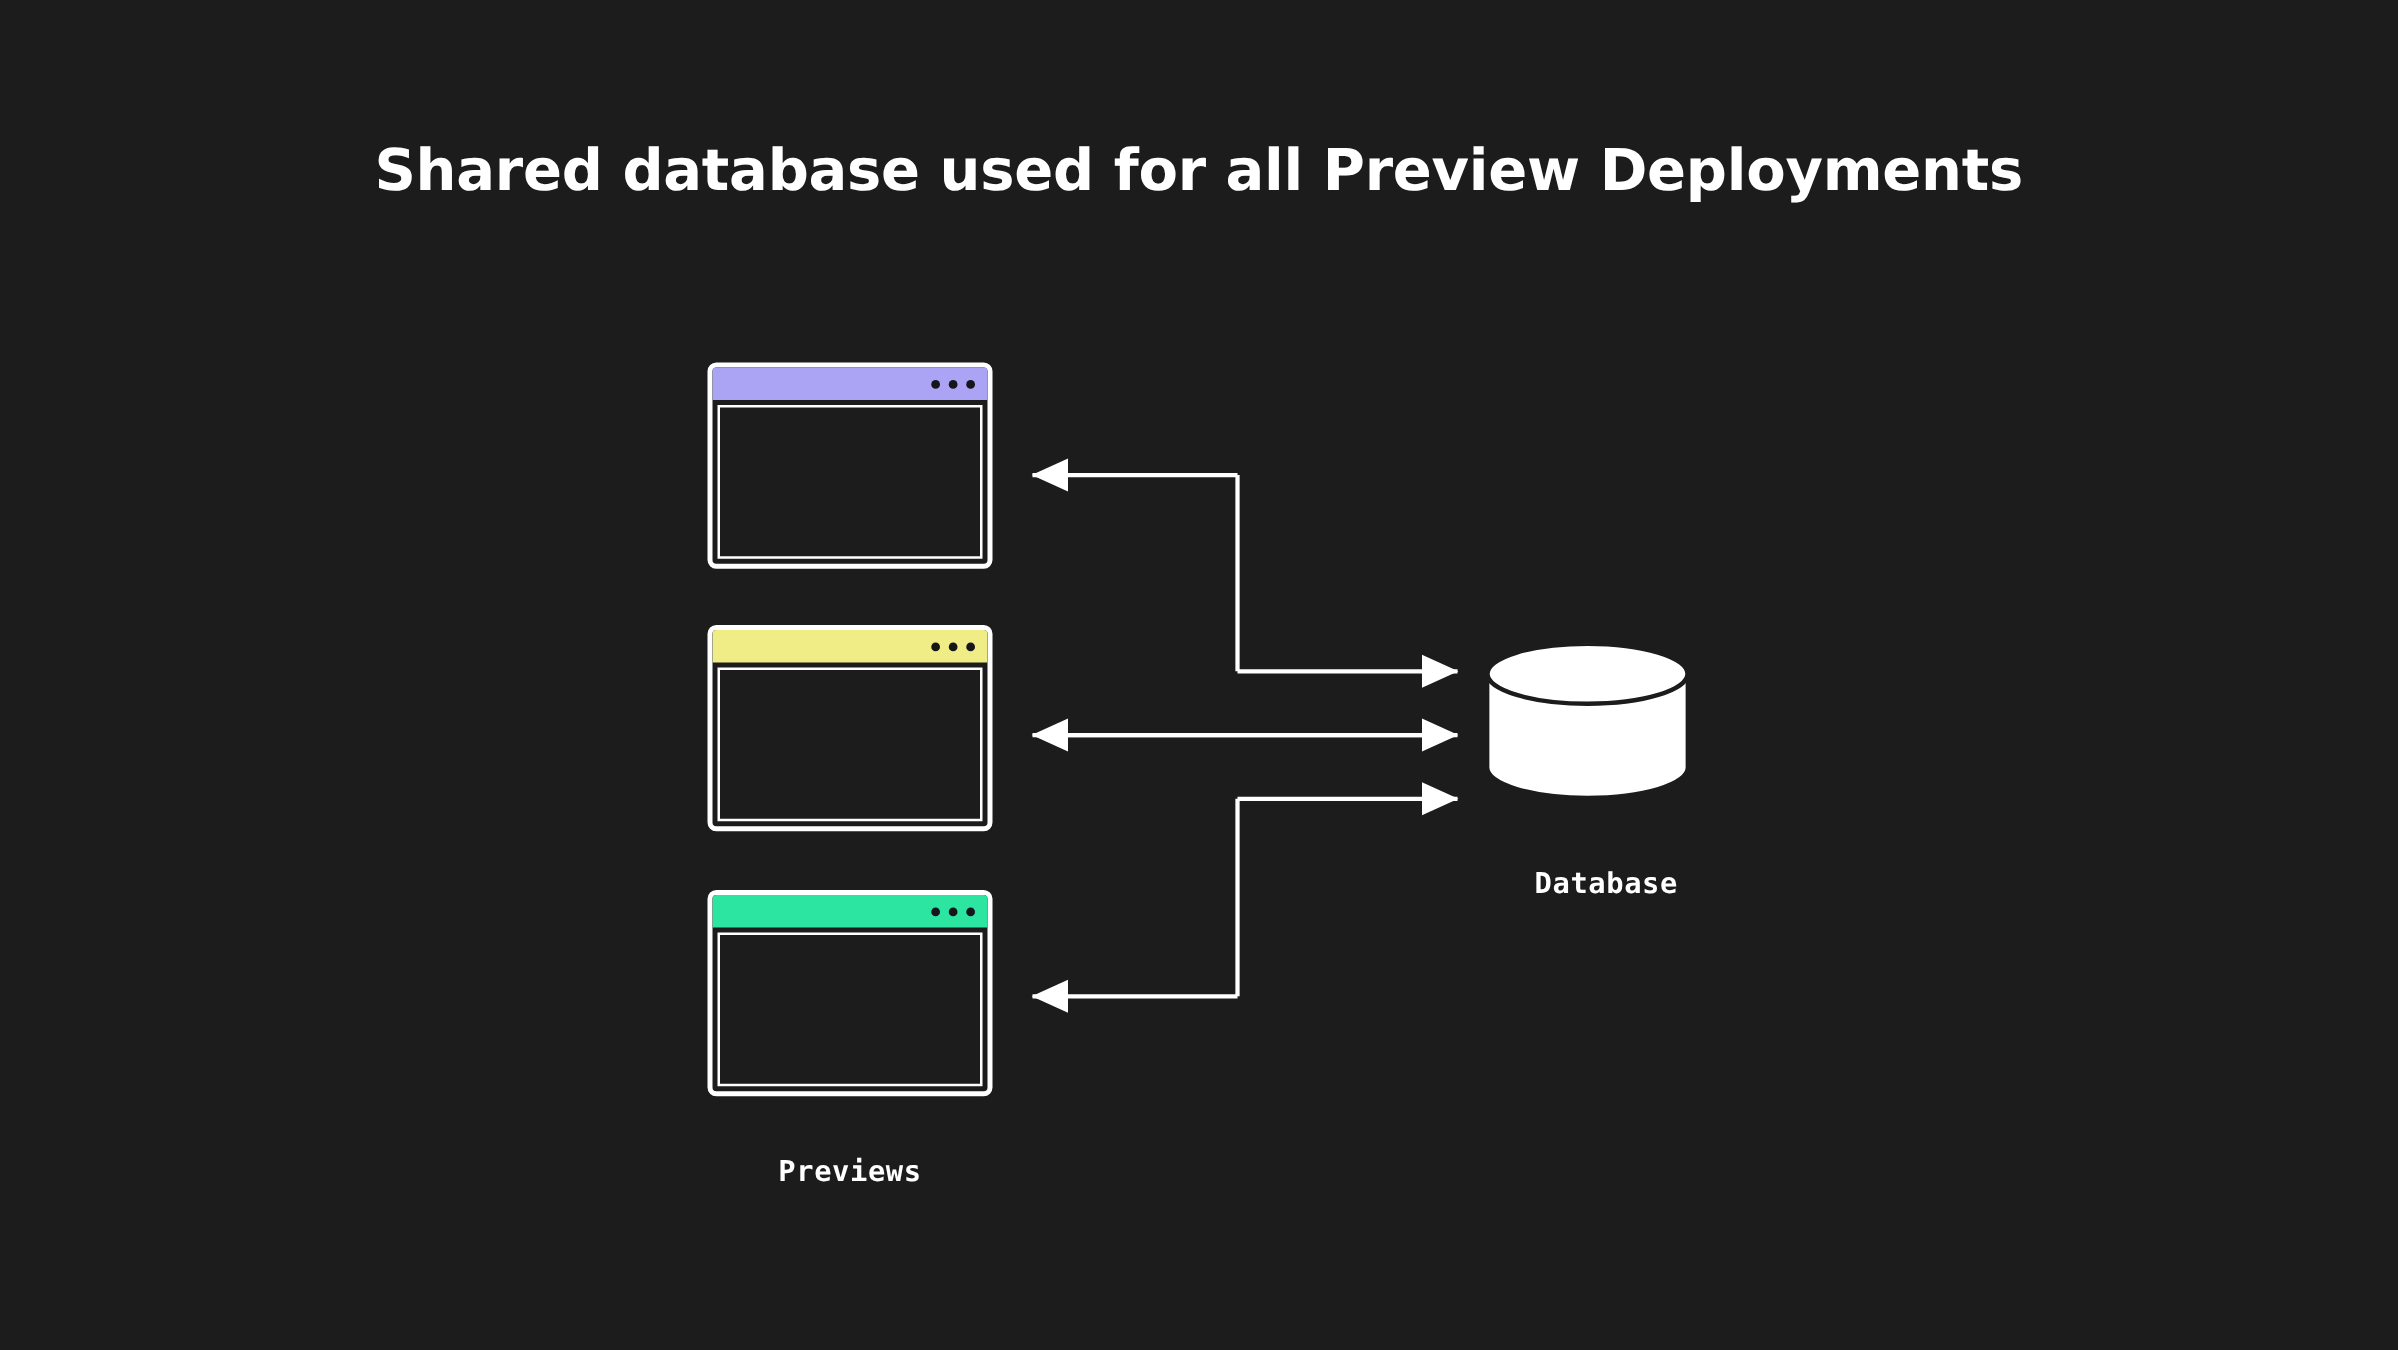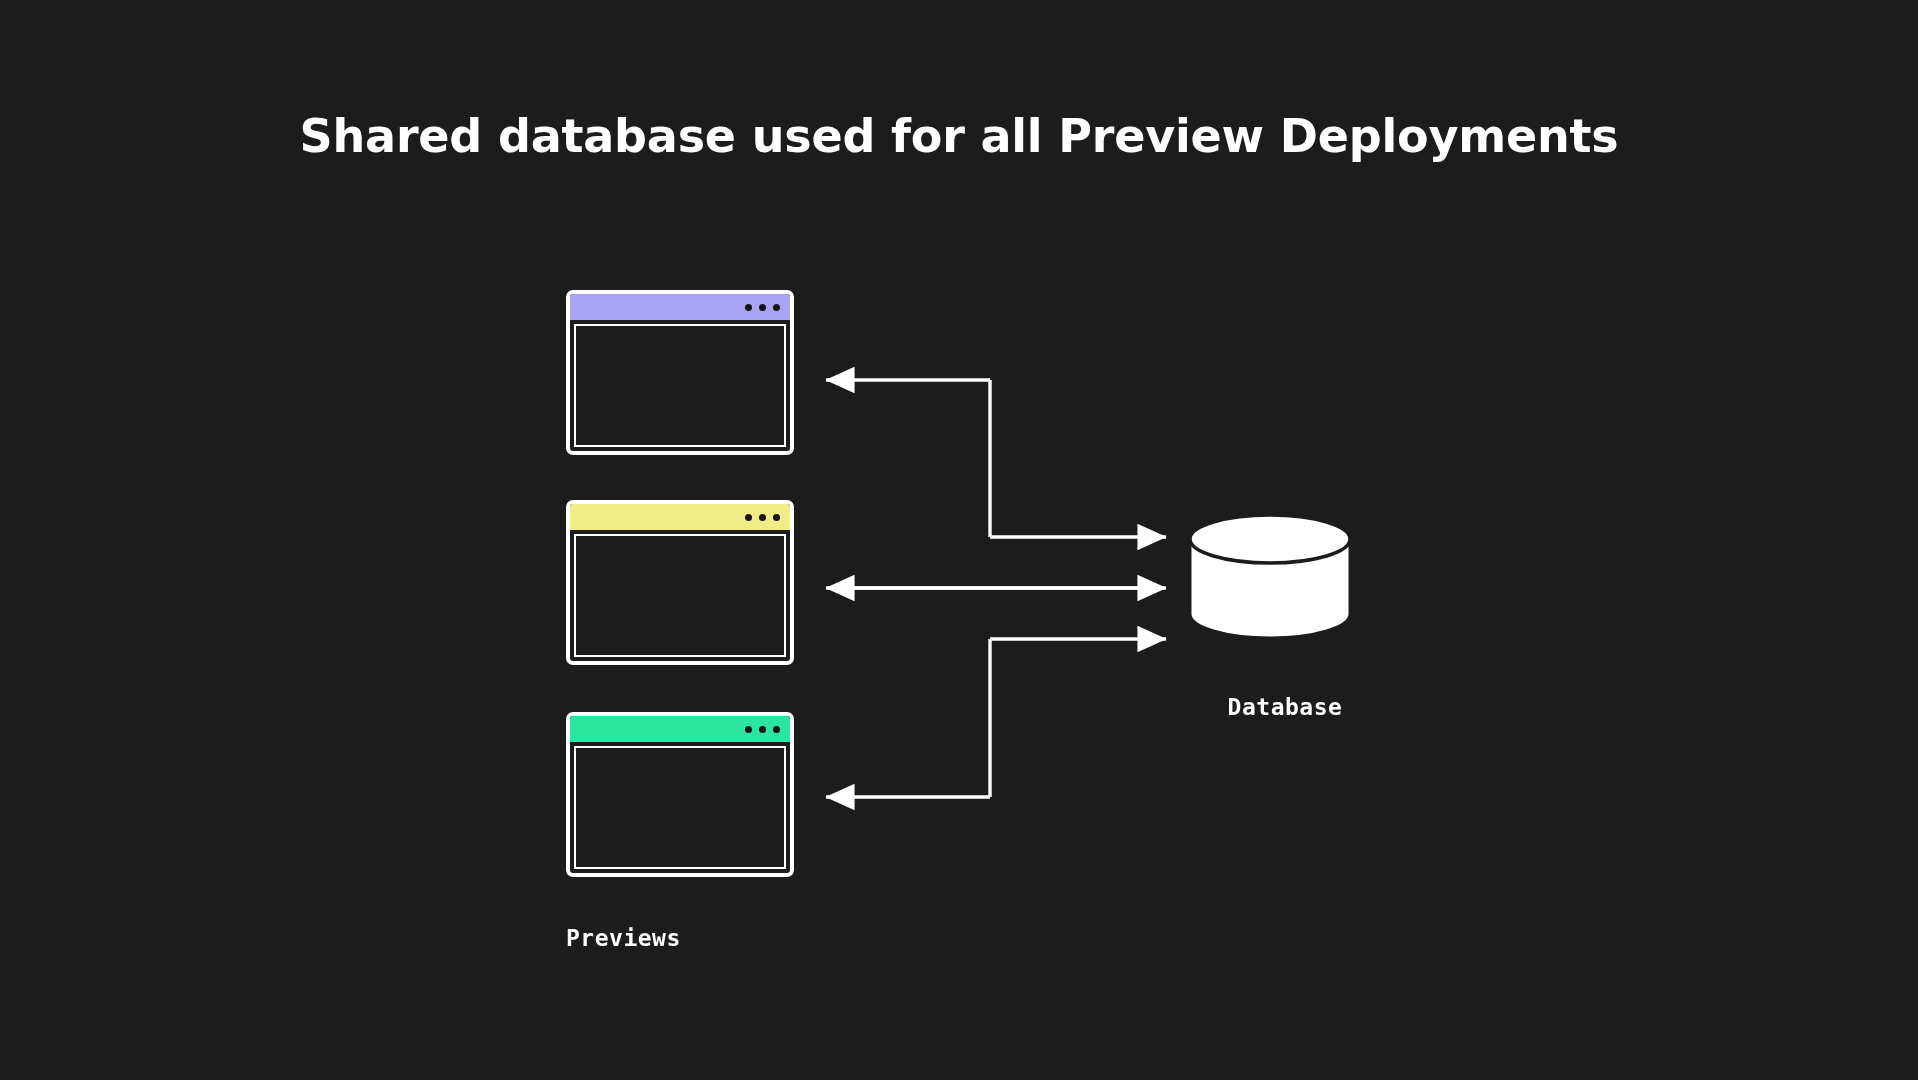--- a/index.html
+++ b/index.html
@@ -91,20 +91,21 @@
     font-family: "DejaVu Sans Mono", monospace;
     font-weight: bold;
     font-size: 23px;
     letter-spacing: 0.5px;
     white-space: nowrap;
   }
   #label-previews {
     left: 566px;
     top: 925px;
     width: 228px;
+    text-align: center;
   }
   #label-database {
     left: 1150px;
     top: 694px;
     width: 270px;
     text-align: center;
   }
 
   
   #connectors {

